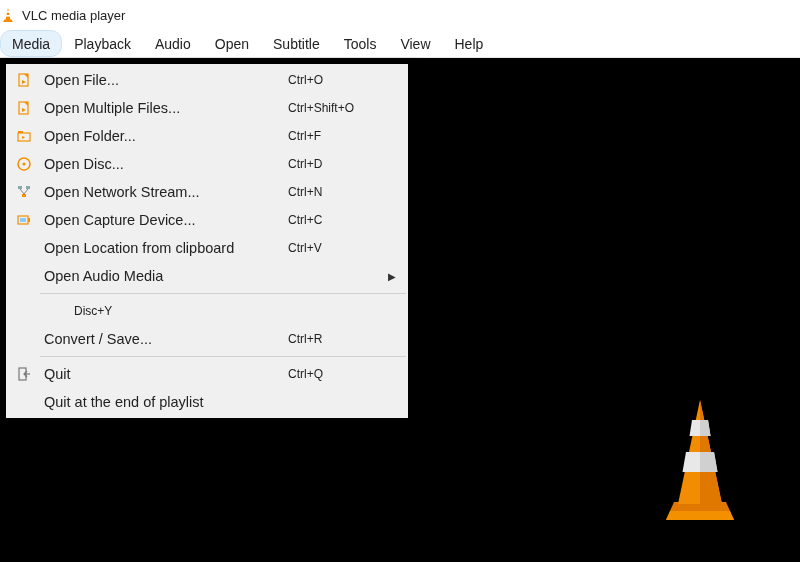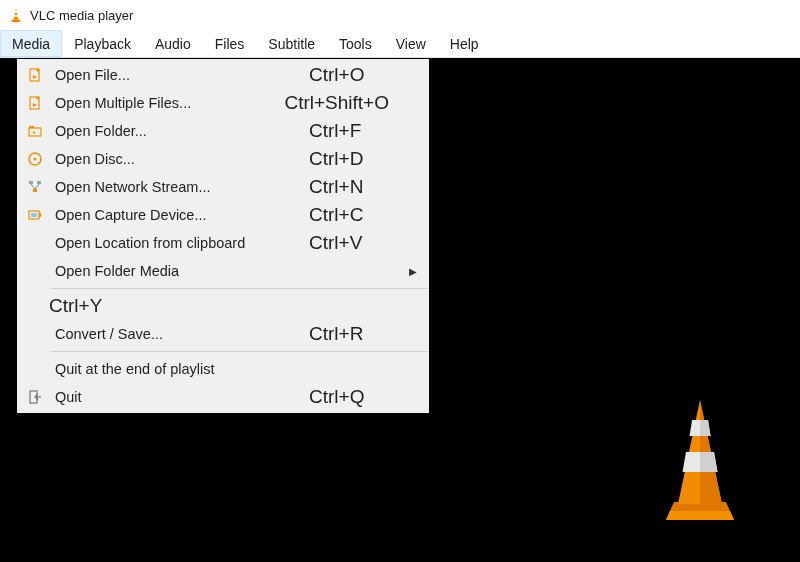--- a/index.html
+++ b/index.html
@@ -8,57 +8,58 @@
     font-family: "Segoe UI", Tahoma, sans-serif;
     font-size: 14px;
     background: #fff;
     overflow: hidden;
     position: relative;
   }
   .titlebar {
     height: 30px;
     display: flex;
     align-items: center;
-    padding: 0 8px;
+    padding: 0 0;
     background: #fff;
     gap: 6px;
   }
   .titlebar .cone-small svg { display:block; }
   .title-text { font-size: 13px; color: #222; }
   .menubar {
     height: 28px;
     display: flex;
     align-items: stretch;
     background: #fff;
     border-bottom: 1px solid #e5e5e5;
   }
   .menubar .menu-btn {
     padding: 4px 12px;
     font-size: 14px;
     color: #222;
     display: flex;
     align-items: center;
     cursor: default;
+    border-radius: 11px;
   }
   .menubar .menu-btn.active {
     background: #e5f1fb;
     border: 1px solid #cce4f7;
     padding: 3px 11px;
   }
   .content {
     position: absolute;
     top: 58px; left: 0; right: 0; bottom: 0;
     background: #000;
   }
   .dropdown {
     position: absolute;
-    top: 58px; left: 16px;
+    top: 58px; left: 0;
     width: 414px;
     background: #f0f0f0;
-    border: 1px solid #000000;
+    border: 6px solid #000000;
     box-shadow: 2px 2px 4px rgba(0,0,0,0.2);
     padding: 2px 0;
   }
   .menu-item {
     display: flex;
     align-items: center;
     height: 28px;
     padding: 0 8px 0 4px;
     color: #222;
     cursor: default;
@@ -68,24 +69,25 @@
     display: flex; align-items: center; justify-content: center;
     flex-shrink: 0;
   }
   .menu-item .label {
     flex: 1;
     padding-left: 6px;
     font-size: 14.5px;
   }
   .menu-item .shortcut {
     color: #222;
-    font-size: 19px;
+    font-size: 12px;
     padding-right: 20px;
     min-width: 100px;
     text-align: left;
+    margin-left: 36px;
   }
   .menu-item .submenu-arrow {
     width: 12px;
     font-size: 10px;
     color: #333;
   }
   .menu-sep {
     height: 1px;
     background: #d0d0d0;
     margin: 3px 2px 3px 34px;
@@ -117,21 +119,21 @@
   <div class="menu-btn active">
       <span>Media</span>
     </div>
   <div class="menu-btn">
       <span>Playback</span>
     </div>
   <div class="menu-btn">
       <span>Audio</span>
     </div>
   <div class="menu-btn">
-      <span>Files</span>
+      <span>Open</span>
     </div>
   <div class="menu-btn">
       <span>Subtitle</span>
     </div>
   <div class="menu-btn">
       <span>Tools</span>
     </div>
   <div class="menu-btn">
       <span>View</span>
     </div>
@@ -231,48 +233,48 @@
       <span class="submenu-arrow"></span>
     </div>
     <div class="menu-item">
       <span class="icon-slot"></span>
       <span class="label">Open Location from clipboard</span>
       <span class="shortcut">Ctrl+V</span>
       <span class="submenu-arrow"></span>
     </div>
     <div class="menu-item">
       <span class="icon-slot"></span>
-      <span class="label">Open Folder Media</span>
+      <span class="label">Open Audio Media</span>
       <span class="shortcut"></span>
       <span class="submenu-arrow">▶</span>
     </div>
     <div class="menu-sep"></div>
     <div class="menu-item">
       <span class="icon-slot"></span>
-      <span class="shortcut">Ctrl+Y</span>
+      <span class="shortcut">Disc+Y</span>
       <span class="submenu-arrow"></span>
     </div>
     <div class="menu-item">
       <span class="icon-slot"></span>
       <span class="label">Convert / Save...</span>
       <span class="shortcut">Ctrl+R</span>
       <span class="submenu-arrow"></span>
     </div>
     <div class="menu-sep"></div>
-    <div class="menu-item">
-      <span class="icon-slot"></span>
-      <span class="label">Quit at the end of playlist</span>
-      <span class="shortcut"></span>
-      <span class="submenu-arrow"></span>
-    </div>
     <div class="menu-item">
       <span class="icon-slot">
         <svg width="16" height="16">
           <rect x="3" y="2" width="7" height="12" fill="none" stroke="#777" stroke-width="1.2"></rect>
           <line x1="8" y1="8" x2="14" y2="8" stroke="#777" stroke-width="1.2"></line>
           <polyline points="11,5 8,8 11,11" fill="none" stroke="#777" stroke-width="1.2"></polyline>
         </svg>
       </span>
       <span class="label">Quit</span>
       <span class="shortcut">Ctrl+Q</span>
       <span class="submenu-arrow"></span>
     </div>
+    <div class="menu-item">
+      <span class="icon-slot"></span>
+      <span class="label">Quit at the end of playlist</span>
+      <span class="shortcut"></span>
+      <span class="submenu-arrow"></span>
+    </div>
   </div>
 
 </body></html>

